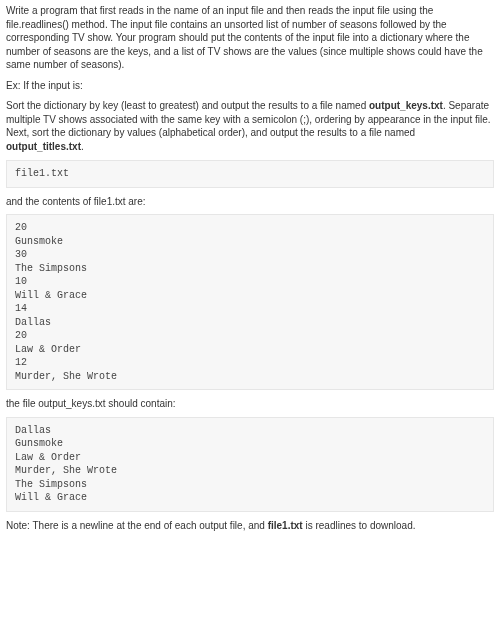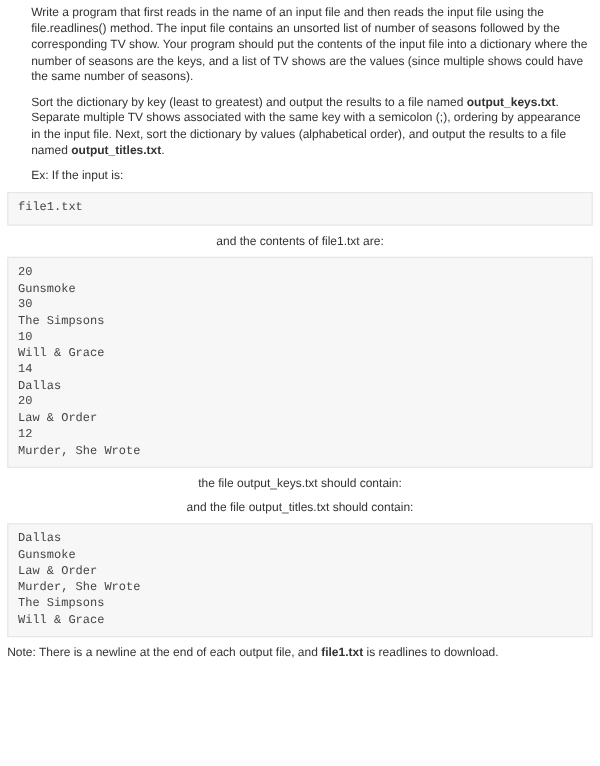--- a/index.html
+++ b/index.html
@@ -5,49 +5,49 @@
   * { box-sizing: border-box; margin: 0; padding: 0; }
   body {
     font-family: Arial, Helvetica, sans-serif;
     font-size: 10px;
     color: #333;
     width: 500px;
     background: #fff;
     line-height: 1.35;
   }
   .container { padding: 4px 6px 0 6px; }
-  .para { margin-bottom: 7px; margin-left: 20px; }
+  .para { margin-bottom: 7px; }
   .para b { font-weight: bold; }
   .codebox {
     background: #f7f7f7;
     border: 1px solid #e6e6e6;
     padding: 6px 8px;
     font-family: "Courier New", monospace;
     font-size: 10px;
     white-space: pre;
     margin-bottom: 7px;
     color: #444;
   }
-  .caption { margin-bottom: 6px; text-align: center; }
+  .caption { margin-bottom: 6px; }
   .note { margin: 4px 0 2px 0; }
 </style>
 </head>
 <body>
 
 <div class="container">
 
   <div class="para">
     <span>Write a program that first reads in the name of an input file and then reads the input file using the file.readlines() method. The input file contains an unsorted list of number of seasons followed by the corresponding TV show. Your program should put the contents of the input file into a dictionary where the number of seasons are the keys, and a list of TV shows are the values (since multiple shows could have the same number of seasons).</span>
   </div>
 
+  <div class="para">Ex: If the input is:</div>
+
   <div class="para">
     <span>Sort the dictionary by key (least to greatest) and output the results to a file named </span><b>output_keys.txt</b><span>. Separate multiple TV shows associated with the same key with a semicolon (;), ordering by appearance in the input file. Next, sort the dictionary by values (alphabetical order), and output the results to a file named </span><b>output_titles.txt</b><span>.</span>
   </div>
-
-  <div class="para">Ex: If the input is:</div>
 
   <div class="codebox">file1.txt</div>
 
   <div class="caption">and the contents of file1.txt are:</div>
 
   <div class="codebox">20
 Gunsmoke
 30
 The Simpsons
 10
@@ -55,21 +55,20 @@
 14
 Dallas
 20
 Law &amp; Order
 12
 Murder, She Wrote</div>
 
   <div class="caption">the file output_keys.txt should contain:</div>
 
 
-  <div class="caption">and the file output_titles.txt should contain:</div>
 
   <div class="codebox">Dallas
 Gunsmoke
 Law &amp; Order
 Murder, She Wrote
 The Simpsons
 Will &amp; Grace</div>
 
   <div class="note">
     <span>Note: There is a newline at the end of each output file, and </span><b>file1.txt</b><span> is readlines to download.</span>

